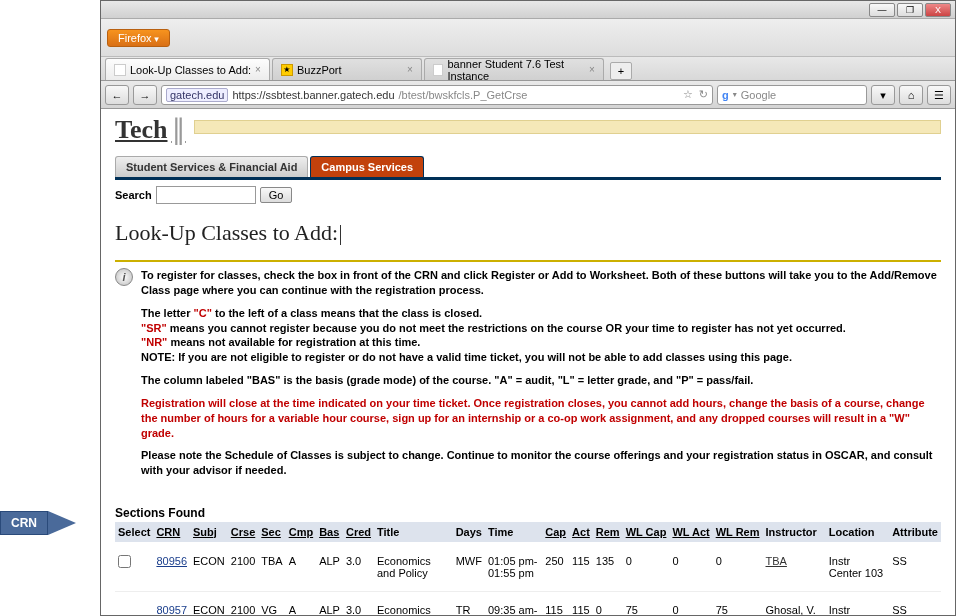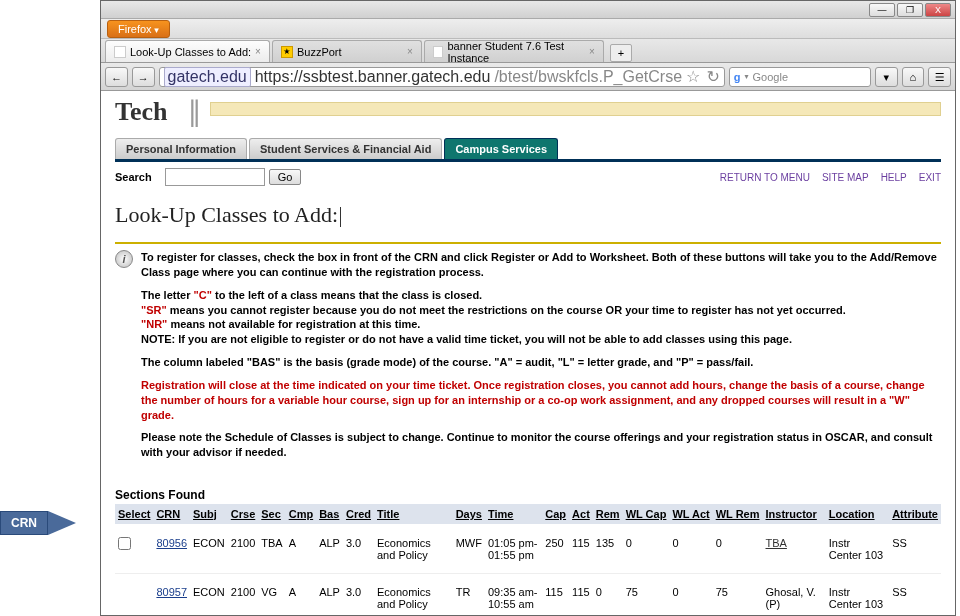--- a/index.html
+++ b/index.html
@@ -9,56 +9,56 @@
 .annotation { position: absolute; left: 0; top: 511px; z-index: 1000; display: flex; align-items: center; }
 .annotation .box { background: #4a6a9a; color: #fff; font-weight: bold; padding: 4px 10px; font-size: 12px; border: 1px solid #2a4a7a; }
 .annotation .arrow { width: 0; height: 0; border-top: 12px solid transparent; border-bottom: 12px solid transparent; border-left: 28px solid #4a6a9a; }
 
 
 .browser { position: absolute; left: 100px; top: 0; width: 856px; height: 616px; border: 1px solid #666; background: #fff; display: flex; flex-direction: column; }
 .titlebar { height: 18px; background: linear-gradient(#e8e8e8,#d0d0d0); display: flex; justify-content: flex-end; align-items: center; padding: 0 4px; gap: 2px; border-bottom: 1px solid #aaa; }
 .winbtn { width: 26px; height: 14px; border: 1px solid #888; border-radius: 2px; background: linear-gradient(#f8f8f8,#ddd); font-size: 9px; line-height: 12px; text-align: center; cursor: pointer; }
 .winbtn.close { background: linear-gradient(#e88,#c44); color: #fff; }
 
-.ffbtn-row { height: 20px; background: linear-gradient(#eee,#ddd); display: flex; align-items: center; padding: 0 6px; border-bottom: 1px solid #bbb; }
+.ffbtn-row { height: 38px; background: linear-gradient(#eee,#ddd); display: flex; align-items: center; padding: 0 6px; border-bottom: 1px solid #bbb; }
 .ffbtn { background: linear-gradient(#f7931e,#d97016); color: #fff; font-size: 11px; padding: 2px 10px; border-radius: 3px; border: 1px solid #b86010; cursor: pointer; }
 .ffbtn::after { content: " ▾"; font-size: 9px; }
 
 .tabrow { height: 24px; background: linear-gradient(#e8e8e8,#d8d8d8); display: flex; align-items: flex-end; padding: 0 4px; border-bottom: 1px solid #999; }
 .tab { height: 22px; background: linear-gradient(#fdfdfd,#ececec); border: 1px solid #aaa; border-bottom: none; border-radius: 3px 3px 0 0; padding: 3px 8px; margin-right: 2px; font-size: 11px; display: flex; align-items: center; gap: 4px; min-width: 150px; max-width: 180px; cursor: pointer; }
 .tab.inactive { background: linear-gradient(#e0e0e0,#d0d0d0); }
 .tab .x { margin-left: auto; color: #888; font-size: 10px; }
 .tab .fav { width: 12px; height: 12px; background: #fff; border: 1px solid #ccc; font-size: 8px; text-align: center; line-height: 10px; }
 .newtab { width: 22px; height: 18px; border: 1px solid #aaa; border-radius: 2px; text-align: center; line-height: 16px; margin-left: 4px; cursor: pointer; background: #eee; }
 
 .addrbar { height: 28px; background: linear-gradient(#eaeaea,#d4d4d4); display: flex; align-items: center; padding: 0 4px; gap: 4px; border-bottom: 1px solid #999; }
 .navbtn { width: 24px; height: 20px; border: 1px solid #999; border-radius: 3px; background: linear-gradient(#f8f8f8,#ddd); text-align: center; line-height: 18px; cursor: pointer; font-size: 11px; }
-.urlfield { flex: 1; height: 20px; background: #fff; border: 1px solid #999; border-radius: 3px; display: flex; align-items: center; padding: 0 4px; font-size: 16px; gap: 4px; }
+.urlfield { flex: 1; height: 20px; background: #fff; border: 1px solid #999; border-radius: 3px; display: flex; align-items: center; padding: 0 4px; font-size: 11px; gap: 4px; }
 .urlfield .domain { color: #333; }
 .urlfield .path { color: #888; }
 .urlfield .actions { margin-left: auto; display: flex; gap: 6px; color: #888; }
 .searchfield { width: 150px; height: 20px; background: #fff; border: 1px solid #999; border-radius: 3px; display: flex; align-items: center; padding: 0 4px; font-size: 11px; color: #888; gap: 4px; }
 .searchfield .g { color: #4285f4; font-weight: bold; }
 
 .content-wrap { flex: 1; overflow: hidden; position: relative; }
 .content { position: absolute; inset: 0; overflow-y: scroll; padding: 0 14px 10px 14px; }
 .content::-webkit-scrollbar { width: 16px; }
 .content::-webkit-scrollbar-track { background: #eee; border-left: 1px solid #ccc; }
 .content::-webkit-scrollbar-thumb { background: #c8c8c8; border: 1px solid #999; }
 
-.logo { font-family: Georgia, serif; font-size: 26px; font-weight: bold; color: #333; padding: 4px 0 10px 0; display: flex; align-items: center; gap: 20px; }
+.logo { font-family: Georgia, serif; font-size: 26px; font-weight: bold; color: #333; padding: 4px 0 10px 0; display: flex; align-items: center; gap: 4px; text-decoration: underline; }
 .logo .slash { font-weight: normal; color: #999; font-size: 28px; }
 .yellowbar { height: 14px; background: #f5e8b8; border: 1px solid #e0d090; margin-bottom: 12px; }
 
 .navtabs { display: flex; border-bottom: 3px solid #003057; }
 .navtab { padding: 4px 10px; font-size: 11px; font-weight: bold; color: #333; background: linear-gradient(#eee,#ccc); border: 1px solid #aaa; border-bottom: none; margin-right: 2px; cursor: pointer; border-radius: 3px 3px 0 0; }
-.navtab.active { background: #0f766e; color: #fff; border-color: #003057; }
+.navtab.active { background: #c2410c; color: #fff; border-color: #003057; }
 
 .toolbar { display: flex; align-items: center; padding: 6px 0; }
-.toolbar .lbl { font-weight: bold; font-size: 11px; margin-right: 13px; }
+.toolbar .lbl { font-weight: bold; font-size: 11px; margin-right: 4px; }
 .toolbar input { border: 1px solid #999; height: 18px; width: 100px; font-size: 11px; padding: 0 2px; }
 .toolbar button { margin-left: 4px; font-size: 11px; padding: 1px 8px; border: 1px solid #888; background: linear-gradient(#f8f8f8,#ddd); border-radius: 2px; cursor: pointer; }
 .rightlinks { margin-left: auto; font-size: 10px; display: flex; gap: 12px; }
 .rightlinks a { color: #6b3fa0; text-decoration: none; cursor: pointer; }
 .rightlinks a.exit { color: #6b3fa0; }
 
 h1.pagetitle { font-family: Georgia, serif; font-weight: normal; font-size: 22px; color: #222; margin: 10px 0 14px 0; }
 .cursor-bar { display: inline-block; border-left: 1px solid #333; height: 20px; vertical-align: middle; margin-left: 2px; }
 
 .yrule { height: 2px; background: #ccb000; margin-bottom: 6px; }
@@ -66,21 +66,21 @@
 .info { display: flex; gap: 8px; font-size: 11px; line-height: 1.35; }
 .info .icon { width: 18px; height: 18px; border-radius: 50%; background: radial-gradient(#fff,#bbb); border: 1px solid #888; flex-shrink: 0; font-size: 11px; text-align: center; line-height: 16px; font-weight: bold; font-style: italic; color: #555; }
 .info .body p { margin-bottom: 8px; }
 .info .body .red { color: #c00000; font-weight: bold; }
 .info .body b { font-weight: bold; }
 
 .sections-title { font-weight: bold; font-size: 12px; margin-top: 20px; margin-bottom: 2px; }
 .subject-row { background: #dde3ed; font-weight: bold; font-size: 11px; padding: 3px 4px; }
 
 table.results { width: 100%; border-collapse: collapse; font-size: 11px; }
-table.results th { background: #dde3ed; text-align: left; font-weight: bold; padding: 4px 3px; border-bottom: 1px solid #fff; white-space: nowrap; text-decoration: underline; }
+table.results th { background: #dde3ed; text-align: left; font-weight: bold; padding: 4px 3px; border-bottom: 1px solid #fff; white-space: nowrap; }
 table.results th.u { text-decoration: underline; cursor: pointer; }
 table.results td { padding: 12px 3px; vertical-align: top; border-bottom: 1px solid #eee; }
 table.results a.crn { color: #1a3e8c; text-decoration: underline; cursor: pointer; }
 table.results a.inst { color: #333; text-decoration: underline; cursor: pointer; }
 .chk { width: 13px; height: 13px; }
 </style>
 </head>
 <body>
 
 <div class="annotation">
@@ -146,35 +146,28 @@
 
       <div style="display:flex;">
         <div class="logo">
           <span>Tech</span>
             <span class="slash">∥</span>
         </div>
         <div class="yellowbar" style="flex:1; align-self:center; margin-left:8px;"></div>
       </div>
 
       <div class="navtabs">
-        <div class="navtab">Personal Information</div>
         <div class="navtab">Student Services &amp; Financial Aid</div>
         <div class="navtab active">Campus Services</div>
       </div>
 
       <div class="toolbar">
         <span class="lbl">Search</span>
         <input type="text" style="">
         <button>Go</button>
-        <div class="rightlinks">
-          <a>RETURN TO MENU</a>
-          <a>SITE MAP</a>
-          <a>HELP</a>
-          <a class="exit">EXIT</a>
-        </div>
       </div>
 
       <h1 class="pagetitle"><span>Look-Up Classes to Add:</span><span class="cursor-bar"></span></h1>
 
       <div class="yrule"></div>
 
       <div class="info">
         <div class="icon">i</div>
         <div class="body">
           <p><b>To register for classes, check the box in front of the CRN and click Register or Add to Worksheet. Both of these buttons will take you to the Add/Remove Class page where you can continue with the registration process.</b></p>

